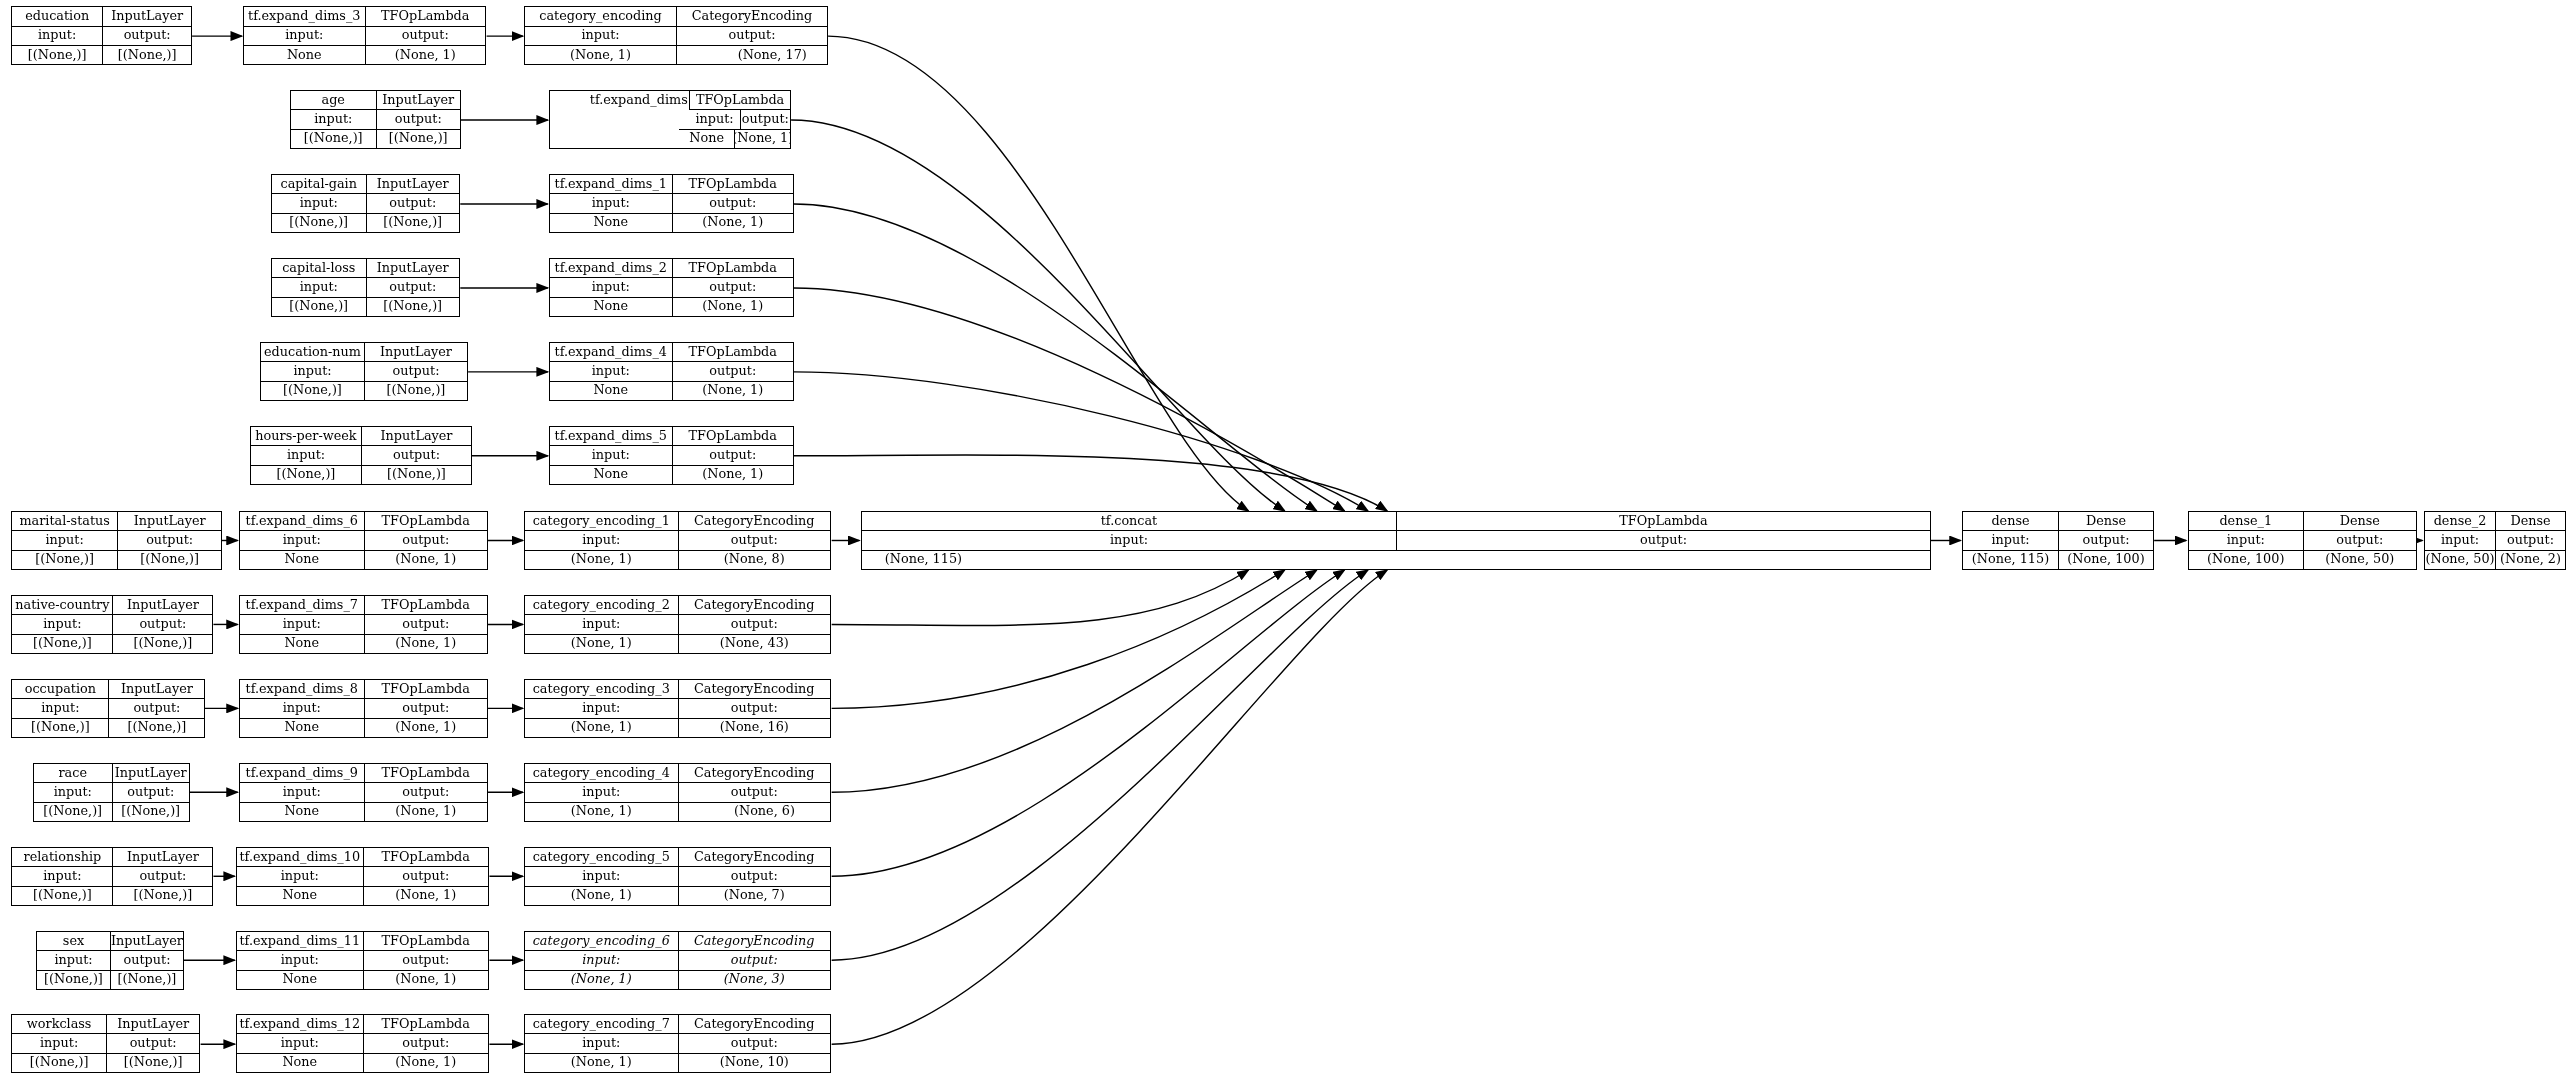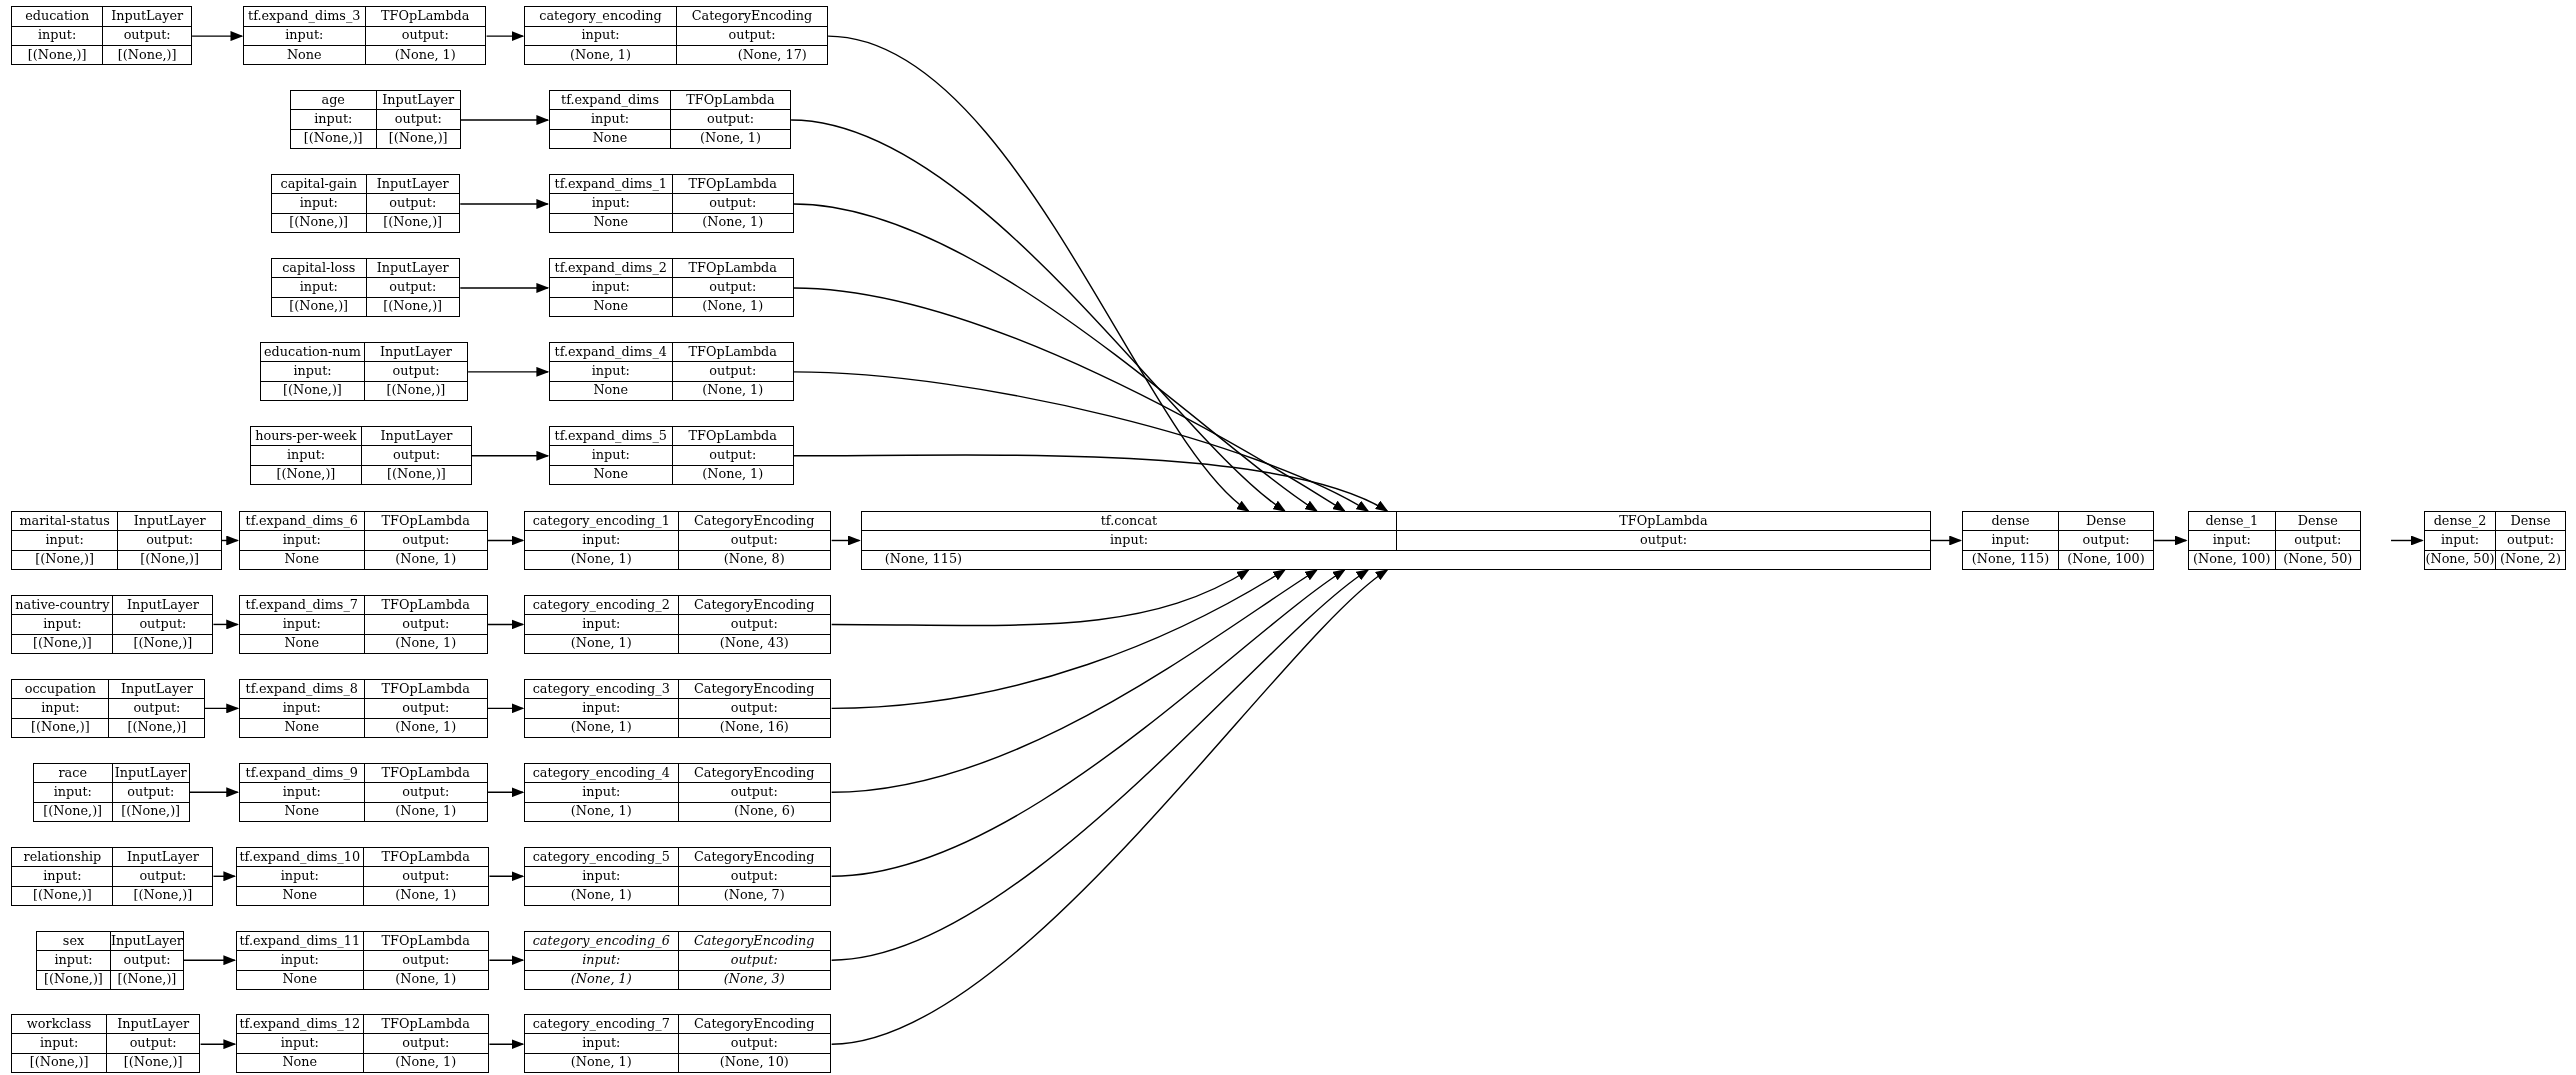--- a/index.html
+++ b/index.html
@@ -271,21 +271,21 @@
       </div>
       <div class="nrow">
         <div class="cell" style="flex: 0 0 50%; width: 50%;">input:</div>
         <div class="cell" style="flex: 0 0 50%; width: 50%;">output:</div>
       </div>
       <div class="nrow">
         <div class="cell" style="flex: 0 0 50%; width: 50%;">None</div>
         <div class="cell" style="flex: 0 0 50%; width: 50%;">(None, 1)</div>
       </div>
     </div>
-    <div class="node" style="left: 549px; top: 90px; width: 242px;">
+    <div class="node" style="left: 549px; top: 90px; width: 242px; align-items: flex-end;">
       <div class="nrow">
         <div class="cell" style="flex: 0 0 50%; width: 50%;">tf.expand_dims</div>
         <div class="cell" style="flex: 0 0 50%; width: 50%;">TFOpLambda</div>
       </div>
       <div class="nrow">
         <div class="cell" style="flex: 0 0 50%; width: 50%;">input:</div>
         <div class="cell" style="flex: 0 0 50%; width: 50%;">output:</div>
       </div>
       <div class="nrow">
         <div class="cell" style="flex: 0 0 50%; width: 50%;">None</div>
@@ -578,21 +578,21 @@
       </div>
       <div class="nrow">
         <div class="cell" style="flex: 0 0 50%; width: 50%;">input:</div>
         <div class="cell" style="flex: 0 0 50%; width: 50%;">output:</div>
       </div>
       <div class="nrow">
         <div class="cell" style="flex: 0 0 50%; width: 50%;">(None, 115)</div>
         <div class="cell" style="flex: 0 0 50%; width: 50%;">(None, 100)</div>
       </div>
     </div>
-    <div class="node" style="left: 2188px; top: 511px; width: 173px;">
+    <div class="node" style="left: 2188px; top: 511px; width: 229px;">
       <div class="nrow">
         <div class="cell" style="flex: 0 0 50%; width: 50%;">dense_1</div>
         <div class="cell" style="flex: 0 0 50%; width: 50%;">Dense</div>
       </div>
       <div class="nrow">
         <div class="cell" style="flex: 0 0 50%; width: 50%;">input:</div>
         <div class="cell" style="flex: 0 0 50%; width: 50%;">output:</div>
       </div>
       <div class="nrow">
         <div class="cell" style="flex: 0 0 50%; width: 50%;">(None, 100)</div>

